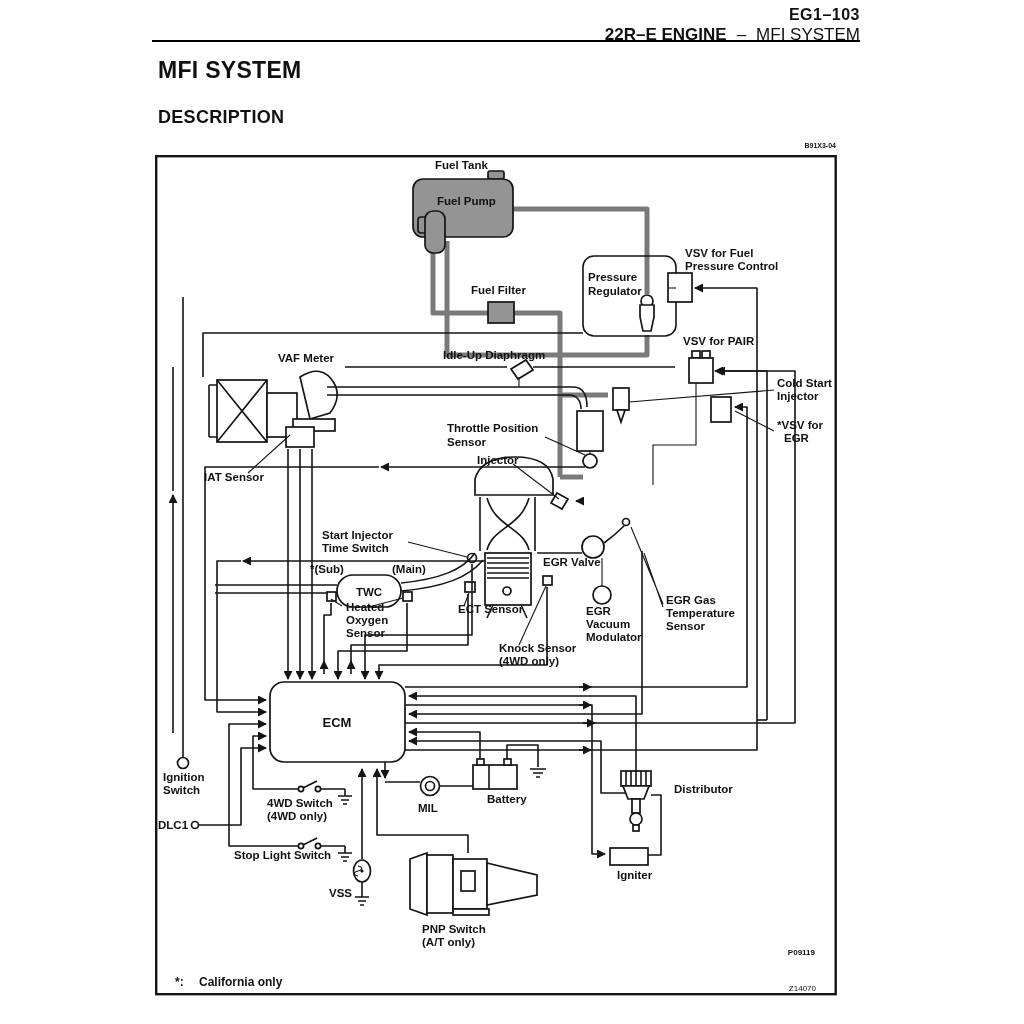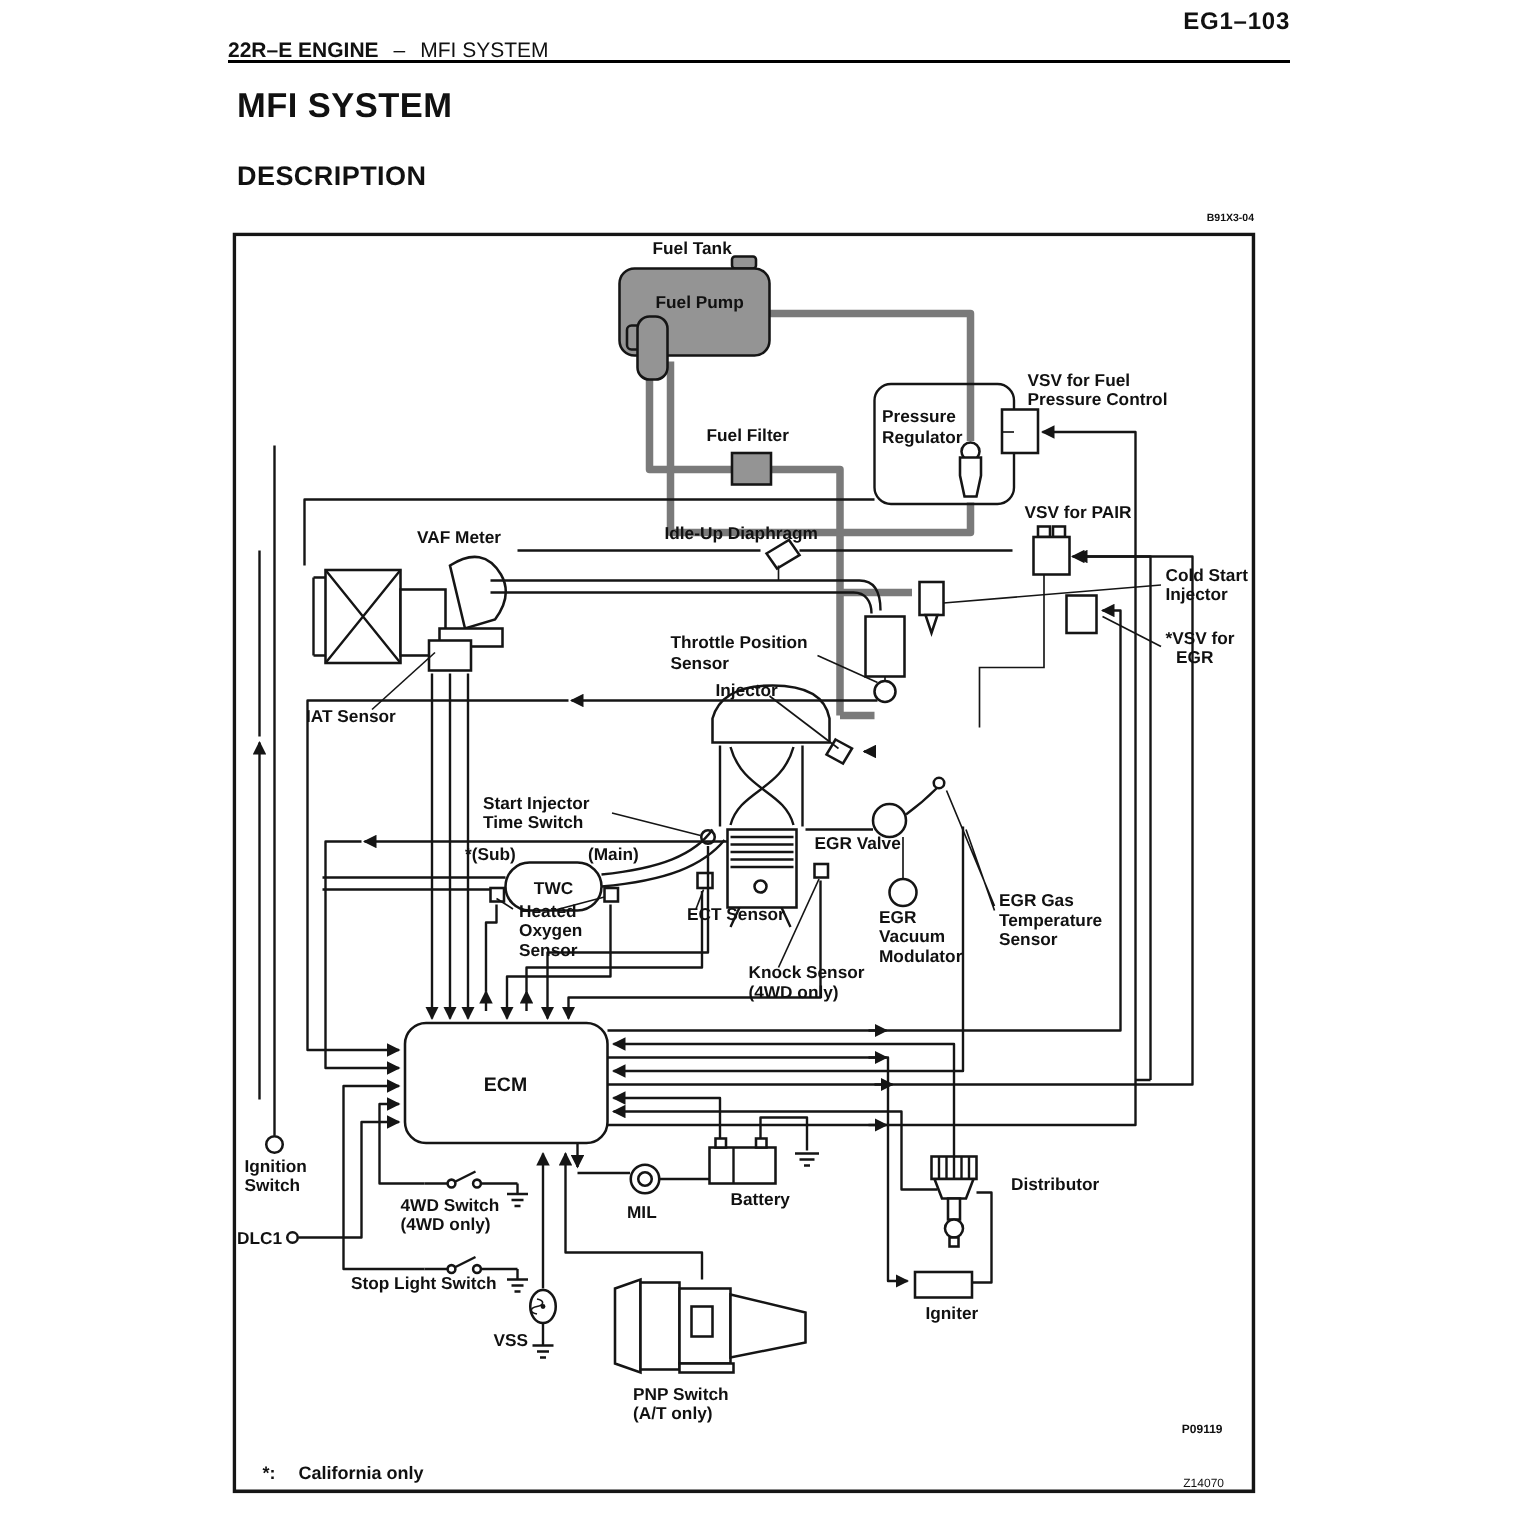--- a/index.html
+++ b/index.html
@@ -1,20 +1,20 @@
 <!DOCTYPE html>
 <html><head>
 <meta charset="utf-8">
 <style>
   html,body{margin:0;padding:0;}
   body{width:1024px;height:1024px;background:#ffffff;position:relative;
        font-family:"Liberation Sans","DejaVu Sans",sans-serif;color:#111;}
   .abs{position:absolute;}
   #page-code{top:6px;right:164px;font-size:16px;font-weight:bold;letter-spacing:.5px;}
-  #running-head{top:25px;left:152px;width:708px;text-align:left;font-size:14px;}
+  #running-head{top:25px;left:152px;width:708px;text-align:right;font-size:17px;}
   #running-head .chap{font-weight:bold;}
   #running-head .sep{margin:0 10px;}
   #head-rule{top:40px;left:152px;width:708px;border-top:2.2px solid #000;height:0;}
   #page-title{top:57px;left:158px;font-size:23px;font-weight:bold;letter-spacing:.3px;}
   #page-subtitle{top:107px;left:158px;font-size:18px;font-weight:bold;letter-spacing:.3px;}
   #fig-top-code{top:142px;right:188px;font-size:7px;font-weight:bold;}
   #diagram-wrap{top:155px;left:155px;width:588px;height:845px;}
   svg text{font-family:"Liberation Sans","DejaVu Sans",sans-serif;font-size:11.5px;font-weight:bold;fill:#111;}
   svg text.sm{font-size:8px;font-weight:normal;}
   svg .w{stroke:#151515;stroke-width:1.6;fill:none;stroke-linejoin:round;}

